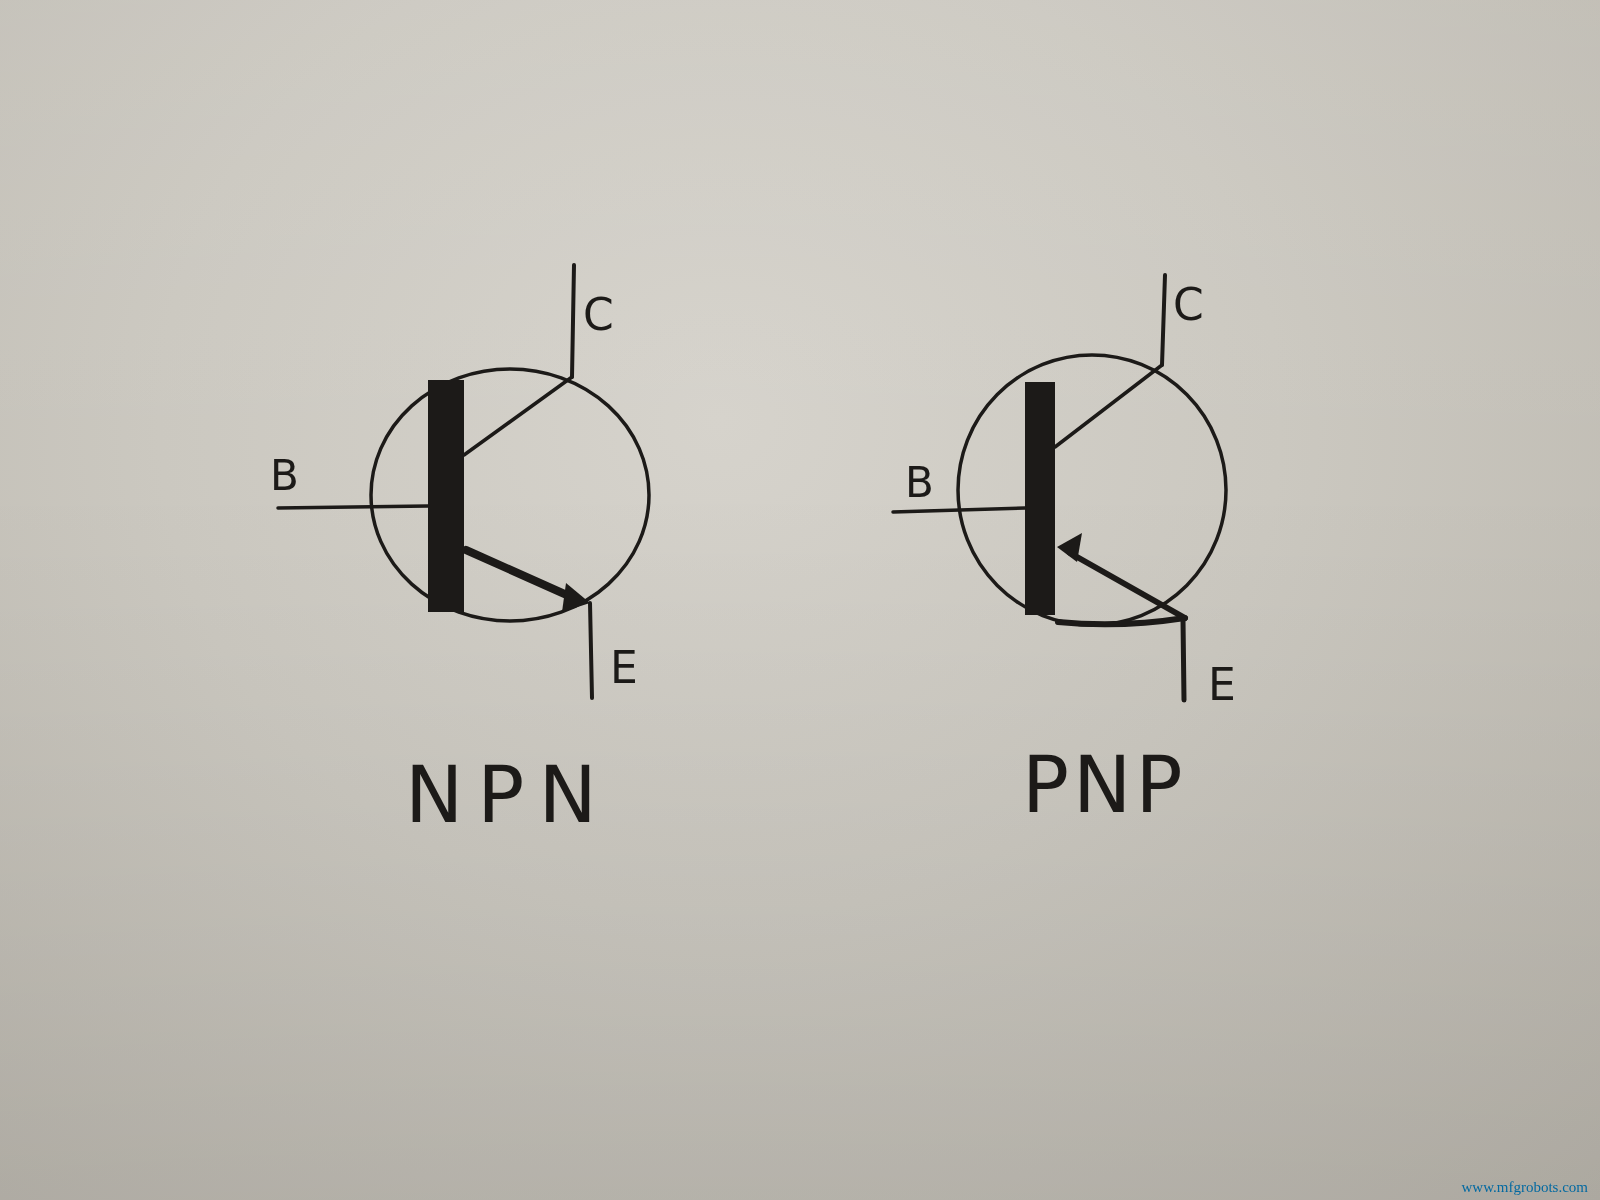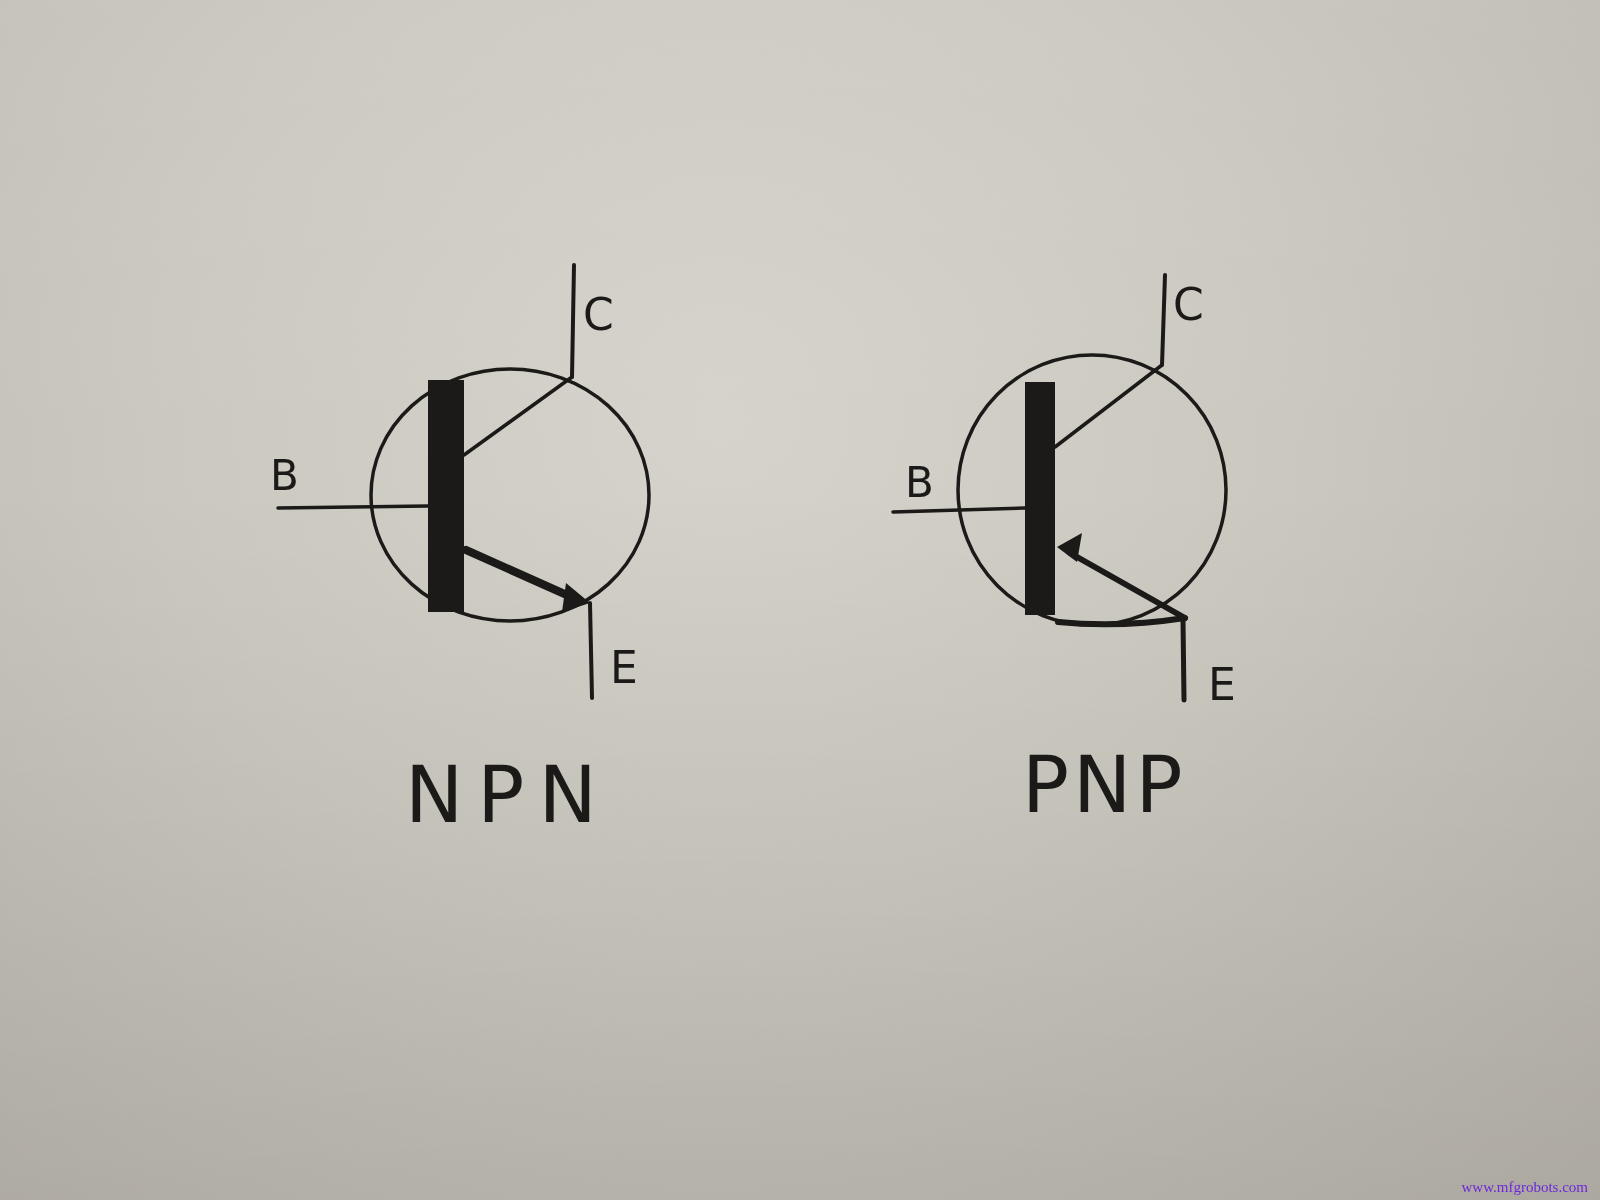--- a/index.html
+++ b/index.html
@@ -16,21 +16,21 @@
     }
     svg.sheet { position: absolute; left: 0; top: 0; }
     .hand { fill: none; stroke: #1c1a18; stroke-linecap: round; stroke-linejoin: round; }
     .label-text {
       font-family: "DejaVu Sans", sans-serif;
       fill: #1c1a18;
     }
     .watermark {
       position: absolute; right: 12px; bottom: 4px;
       font-family: "Liberation Serif", serif;
-      font-size: 15px; color: #6d28d9;
+      font-size: 15px; color: #0369a1;
     }
   </style>
 </head>
 <body>
 
 <div class="paper-shade"></div>
 
 <svg class="sheet" width="1600" height="1200" viewBox="0 0 1600 1200">
 
   <g>

